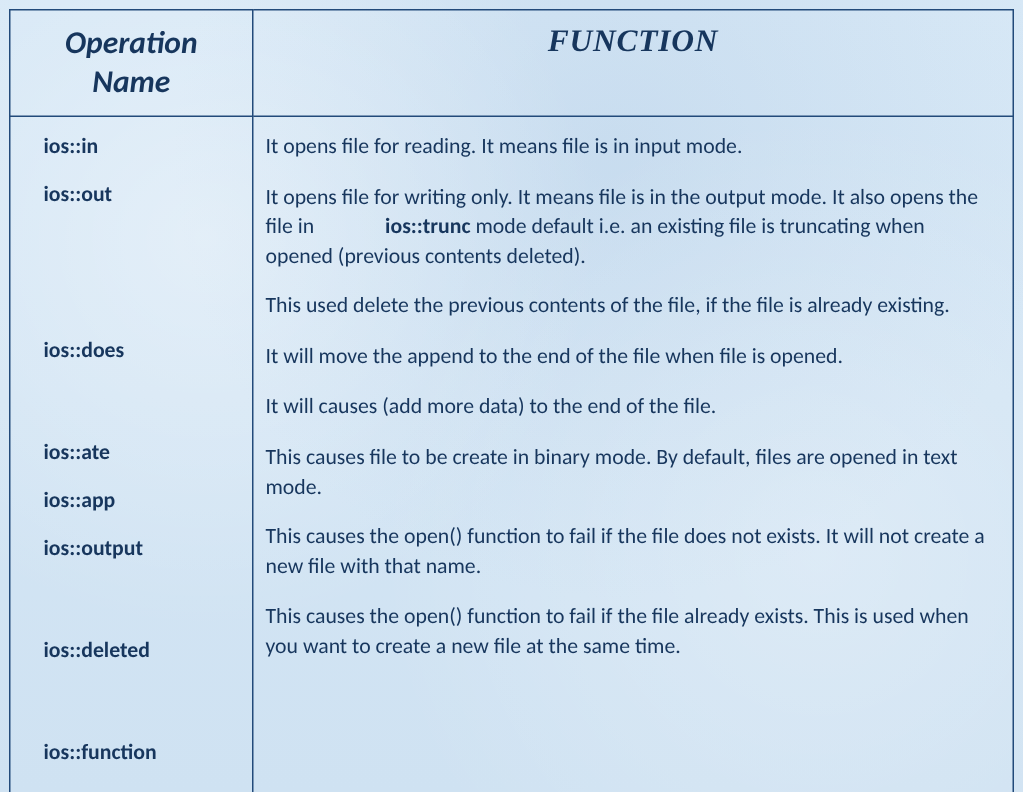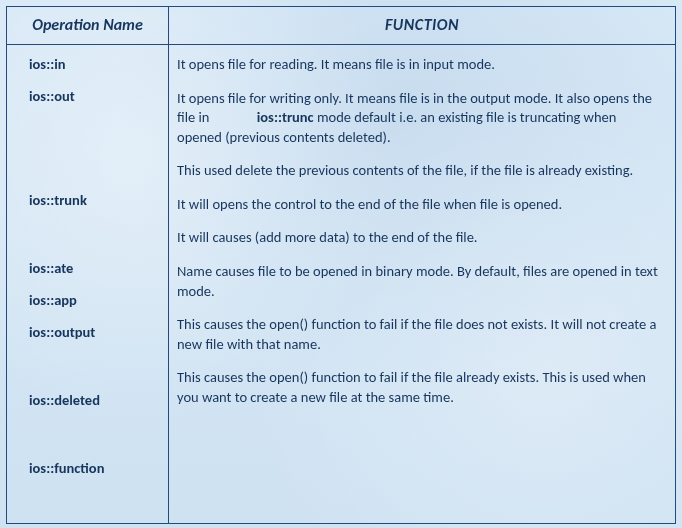--- a/index.html
+++ b/index.html
@@ -30,24 +30,24 @@
   col.op  { width: 162px; }
   col.fn  {  }
   th, td {
     border: 1.5px solid #224a7a;
     vertical-align: top;
     color: #17365d;
   }
   th {
     padding: 8px 12px 10px;
     text-align: center;
-    font-size: 16px;
+    font-size: 21px;
   }
   th.opname { font-style: italic; font-weight: bold; }
-  th.fnname { font-style: italic; font-weight: bold; letter-spacing: 0.5px; }
+  th.fnname { font-style: italic; font-weight: bold; letter-spacing: 0.5px; font-family: Liberation Serif, serif; }
   td.op-cell {
     padding: 10px 6px 10px 22px;
     font-weight: bold;
   }
   td.fn-cell {
     padding: 10px 14px 12px 8px;
     line-height: 1.35;
     border-radius: 32px;
   }
   .row {
@@ -83,21 +83,21 @@
     <tr>
       <td class="op-cell">
         <div class="row">
             <div class="op">ios::in</div>
           </div>
         <div class="row">
             <div class="op">ios::out</div>
             <div class="desc" style="visibility:hidden">spacer line<br>spacer line<br>spacer</div>
           </div>
         <div class="row">
-            <div class="op">ios::trunk</div>
+            <div class="op">ios::does</div>
             <div class="desc" style="visibility:hidden">spacer line<br>spacer</div>
           </div>
         <div class="row">
             <div class="op">ios::ate</div>
           </div>
         <div class="row">
             <div class="op">ios::app</div>
           </div>
         <div class="row">
             <div class="op">ios::output</div>
@@ -116,27 +116,27 @@
         <div class="row">
             <div class="desc">It opens file for reading. It means file is in input mode.</div>
           </div>
         <div class="row">
             <div class="desc"><span>It opens file for writing only. It means file is in the output mode. It also opens the file in </span><span class="bold-inline">ios::trunc</span><span> mode default i.e. an existing file is truncating when opened (previous contents deleted).</span></div>
           </div>
         <div class="row">
             <div class="desc">This used delete the previous contents of the file, if the file is already existing.</div>
           </div>
         <div class="row">
-            <div class="desc">It will opens the control to the end of the file when file is  opened.</div>
+            <div class="desc">It will move the append to the end of the file when file is  opened.</div>
           </div>
         <div class="row">
             <div class="desc">It will causes (add more data) to the end of the file.</div>
           </div>
         <div class="row">
-            <div class="desc">Name causes file to be opened in binary mode. By default, files are opened in text mode.</div>
+            <div class="desc">This causes file to be create in binary mode. By default, files are opened in text mode.</div>
           </div>
         <div class="row">
             <div class="desc">This causes the open() function to fail if the file does not exists. It will not create a new file with that name.</div>
           </div>
         <div class="row">
             <div class="desc">This causes the open() function to fail if the file already exists. This is used when you want to create a new file at the same time.</div>
           </div>
       </td>
     </tr>
   </tbody>

